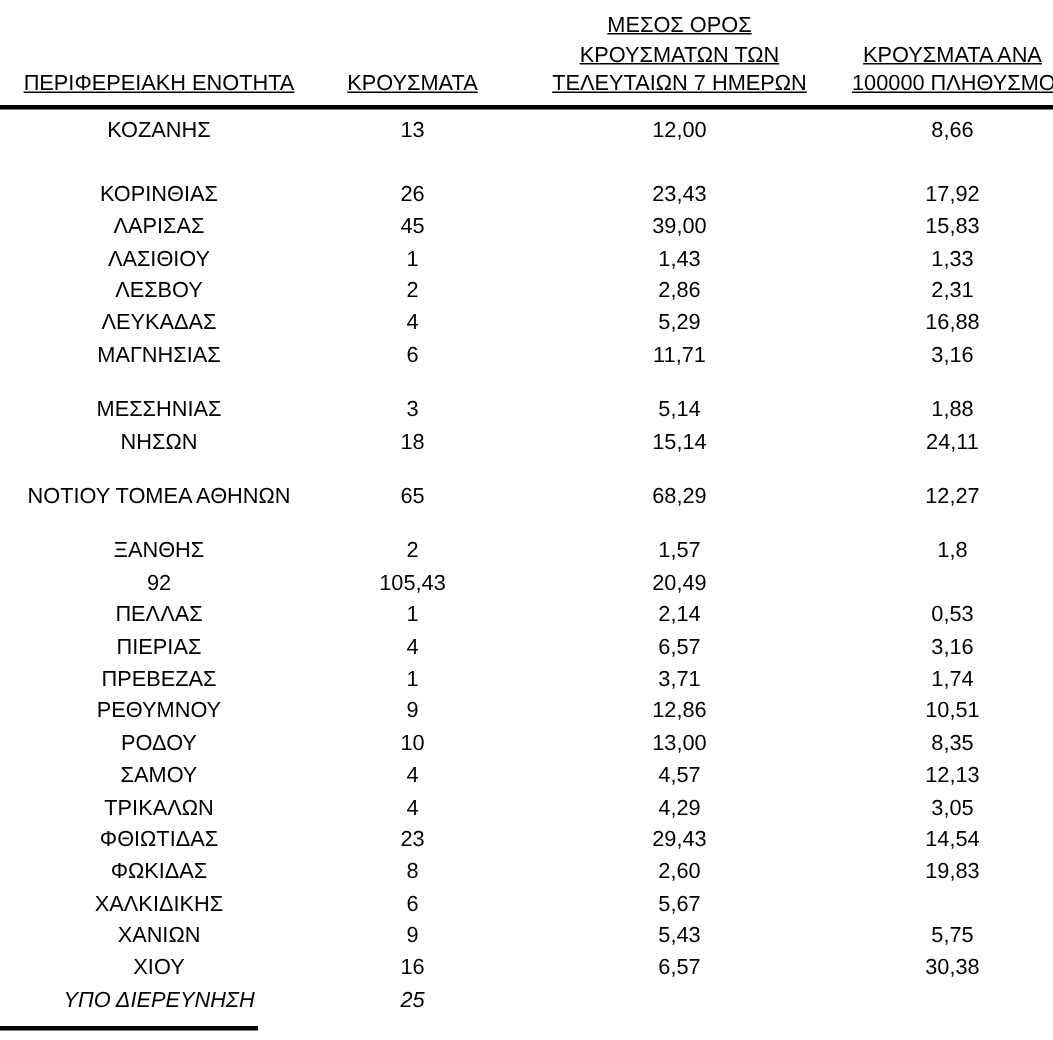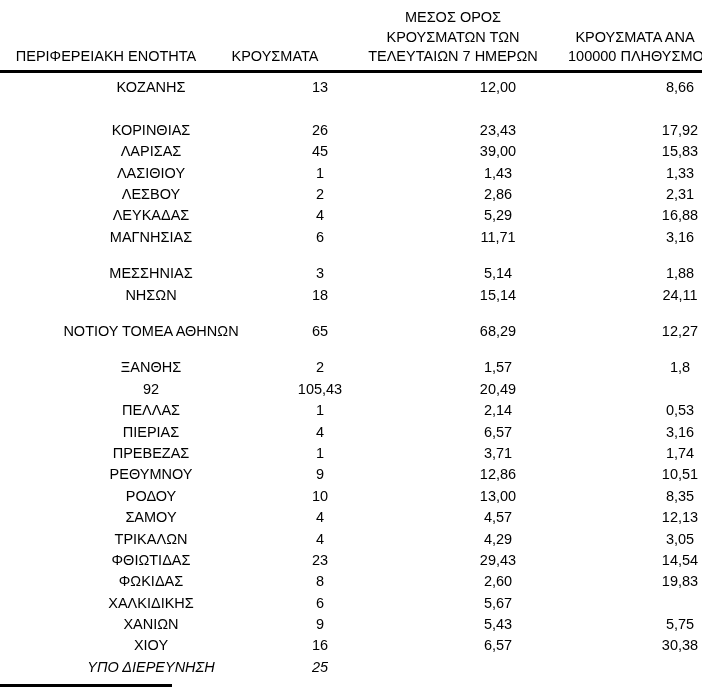--- a/index.html
+++ b/index.html
@@ -25,28 +25,28 @@
     padding-top: 8px;
     align-items: end;
   }
   .hcell {
     text-align: center;
     font-size: 14.5px;
     line-height: 19.5px;
     padding-bottom: 3px;
     white-space: nowrap;
   }
-  .hcell .hline { display: block; }
+  .hcell .hline { display: block; text-decoration: underline; }
   .header-rule {
     width: 702px;
     height: 3px;
     background: #000000;
   }
   
-  .table-body { padding-top: 4px; margin-left: 45px; }
+  .table-body { padding-top: 4px; }
   .row {
     height: 21.4px;
     align-items: center;
   }
   .cell {
     text-align: center;
     font-size: 14.5px;
     line-height: 21.4px;
     white-space: nowrap;
   }

